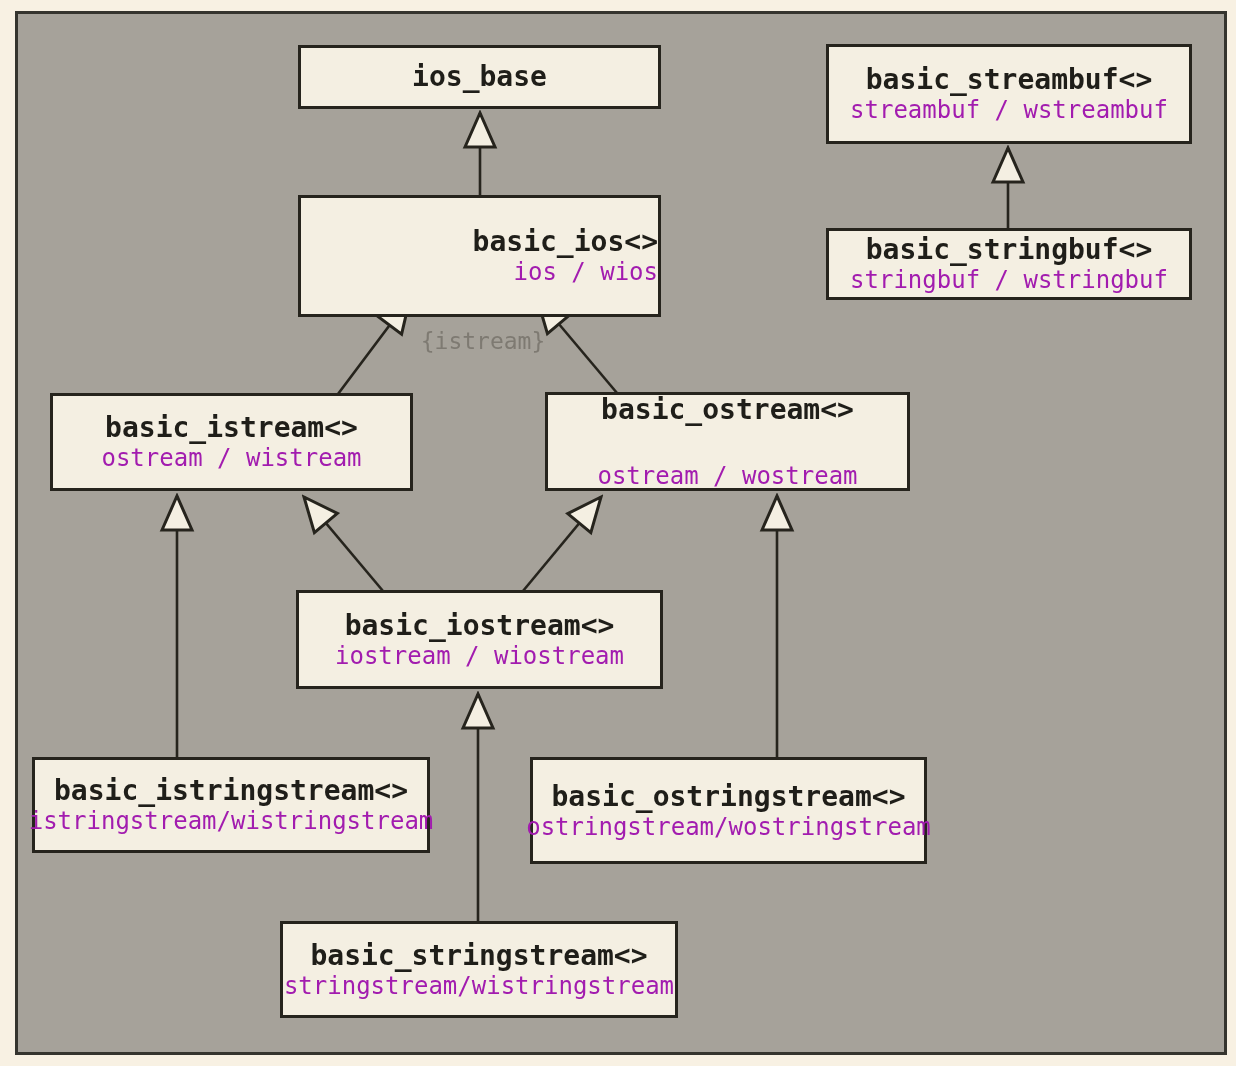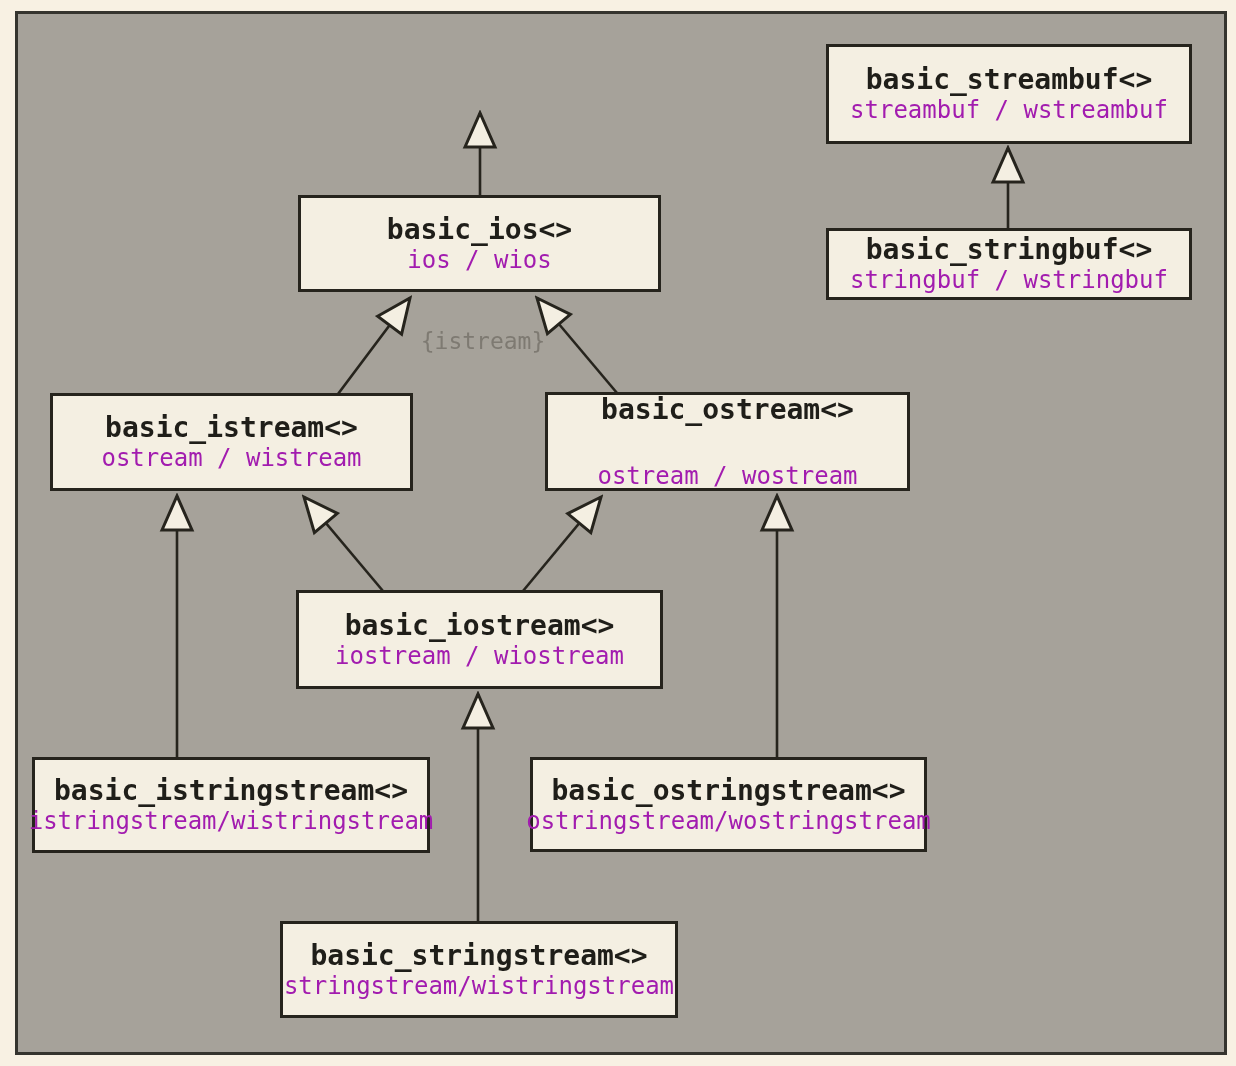--- a/index.html
+++ b/index.html
@@ -92,32 +92,36 @@
       <line x1="177" y1="758" x2="177" y2="496" marker-end="url(#tri)"></line>
       <line x1="383" y1="591" x2="304" y2="497" marker-end="url(#tri)"></line>
       <line x1="523" y1="591" x2="601" y2="497" marker-end="url(#tri)"></line>
       <line x1="777" y1="758" x2="777" y2="496" marker-end="url(#tri)"></line>
       <line x1="478" y1="922" x2="478" y2="694" marker-end="url(#tri)"></line>
     </g>
   </svg>
 
   <div class="edge-label">{istream}</div>
 
+  <div class="node" style="left:298px; top:45px; width:363px; height:64px;">
+    <div class="cls">ios_base</div>
+
+  </div>
 
   <div class="node" style="left:826px; top:44px; width:366px; height:100px;align-items:center;">
     <div class="cls">basic_streambuf&lt;&gt;</div>
     <div class="tds">streambuf / wstreambuf</div>
   </div>
 
   <div class="node" style="left:826px; top:228px; width:366px; height:72px;">
     <div class="cls">basic_stringbuf&lt;&gt;</div>
     <div class="tds">stringbuf / wstringbuf</div>
   </div>
 
-  <div class="node" style="left:298px; top:195px; width:363px; height:97px;">
+  <div class="node" style="left:298px; top:195px; width:363px; height:122px;align-items:flex-end;">
     <div class="cls">basic_ios&lt;&gt;</div>
     <div class="tds">ios / wios</div>
   </div>
 
   <div class="node" style="left:50px; top:393px; width:363px; height:98px;">
     <div class="cls">basic_istream&lt;&gt;</div>
     <div class="tds">ostream / wistream</div>
   </div>
 
   <div class="node" style="left:545px; top:392px; width:365px; height:99px;gap:36px;">
@@ -128,21 +132,21 @@
   <div class="node" style="left:296px; top:590px; width:367px; height:99px;">
     <div class="cls">basic_iostream&lt;&gt;</div>
     <div class="tds">iostream / wiostream</div>
   </div>
 
   <div class="node" style="left:32px; top:757px; width:398px; height:96px;">
     <div class="cls">basic_istringstream&lt;&gt;</div>
     <div class="tds">istringstream/wistringstream</div>
   </div>
 
-  <div class="node" style="left:530px; top:757px; width:397px; height:95px;">
+  <div class="node" style="left:530px; top:757px; width:397px; height:107px;">
     <div class="cls">basic_ostringstream&lt;&gt;</div>
     <div class="tds">ostringstream/wostringstream</div>
   </div>
 
   <div class="node" style="left:280px; top:921px; width:398px; height:97px;">
     <div class="cls">basic_stringstream&lt;&gt;</div>
     <div class="tds">stringstream/wistringstream</div>
   </div>
 
 </div>

